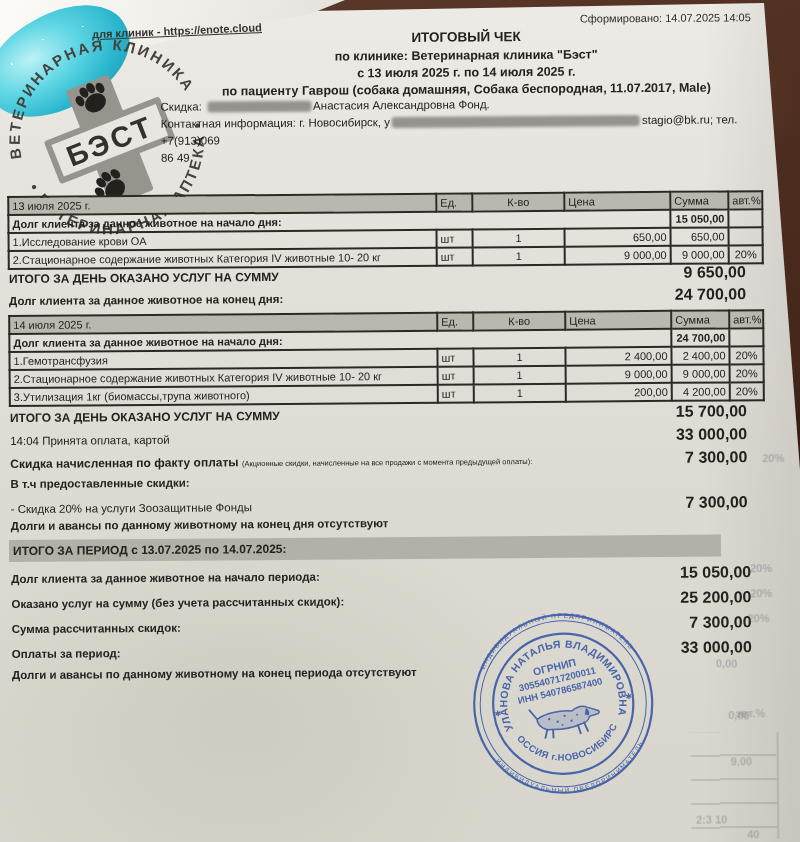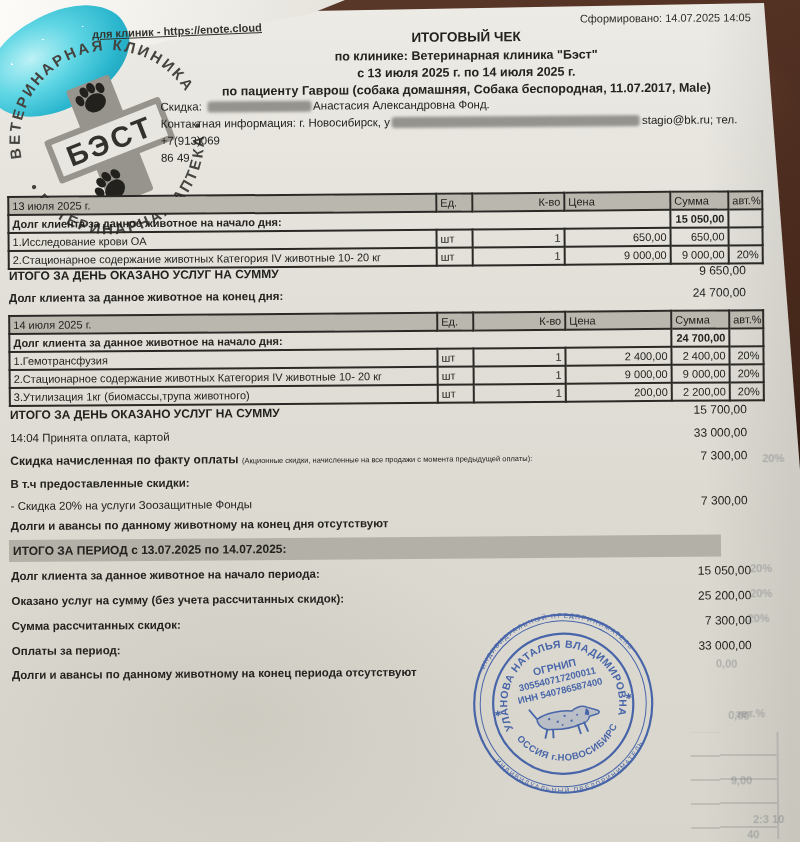--- a/index.html
+++ b/index.html
@@ -56,25 +56,25 @@
   .redact{display:inline-block;height:11px;border-radius:3px;background:#95938e;filter:blur(1.6px);vertical-align:middle;margin:0 2px;}
   .r-name{width:104px;}
   .r-addr{width:248px;}
 
   .logo-svg{position:absolute;left:6px;top:32px;transform:rotate(-21deg);}
 
   table.rcpt{position:absolute;left:9px;border-collapse:collapse;table-layout:fixed;width:754px;font-size:11px;}
   .t1{top:193px;} .t2{top:312px;}
   table.rcpt td{border:2px solid #2a2925;padding:1px 3px;height:14px;line-height:13px;overflow:hidden;white-space:nowrap;}
   table.rcpt tr.hd td{background:#bab7af;}
-  td.c{text-align:right;} td.r{text-align:right;} .b{font-weight:700;}
+  td.c{text-align:center;} td.r{text-align:right;} .b{font-weight:700;}
 
   .flex-row{position:absolute;left:10px;width:737px;display:flex;justify-content:space-between;align-items:baseline;}
   .lbl{font-size:11.5px;} .lbl.big{font-size:12px;}
-  .val{font-size:12px;font-weight:400;white-space:nowrap;}
+  .val{font-size:16px;font-weight:700;white-space:nowrap;}
   .note-sm{font-size:7.5px;font-weight:400;}
 
   .period-band{position:absolute;left:8px;top:537px;width:712px;height:22px;background:#b3b0a8;display:flex;align-items:center;}
   .period-band span{font-size:12px;font-weight:700;padding-left:4px;}
   .p-line{width:740px;}
   .p-line .lbl{font-weight:700;font-size:11.5px;}
 
   .stamp-svg{position:absolute;left:466px;top:610px;transform:rotate(-7deg);opacity:.92;}
 
   .ghost{position:absolute;font-size:11px;font-weight:700;color:#5f666e;opacity:.35;filter:blur(.4px);white-space:nowrap;}
@@ -232,21 +232,21 @@
       <td class="c">1</td>
       <td class="r">9 000,00</td>
       <td class="r">9 000,00</td>
       <td class="c">20%</td>
     </tr>
     <tr>
       <td>3.Утилизация 1кг (биомассы,трупа животного)</td>
       <td>шт</td>
       <td class="c">1</td>
       <td class="r">200,00</td>
-      <td class="r">2 200,00</td>
+      <td class="r">4 200,00</td>
       <td class="c">20%</td>
     </tr>
   </tbody>
     </table>
 
   <div class="flex-row" style="top:405px">
     <span class="lbl big b">ИТОГО ЗА ДЕНЬ ОКАЗАНО УСЛУГ НА СУММУ</span>
     <span class="val">15 700,00</span>
   </div>
   <div class="flex-row" style="top:428px">
@@ -346,18 +346,18 @@
     </g>
   </svg>
 
   <span class="ghost" style="left:762px;top:455px">20%</span>
   <span class="ghost" style="left:749px;top:565px">20%</span>
   <span class="ghost" style="left:749px;top:590px">20%</span>
   <span class="ghost" style="left:746px;top:615px">20%</span>
   <span class="ghost" style="left:714px;top:660px;transform:rotate(2deg)">0,00</span>
   <span class="ghost" style="left:726px;top:712px;transform:rotate(3deg)">0,00</span>
   <span class="ghost" style="left:733px;top:710px">эвт.%</span>
-  <span class="ghost" style="left:728px;top:777px">9,00</span>
-  <span class="ghost" style="left:750px;top:816px">2:3 10</span>
+  <span class="ghost" style="left:728px;top:758px">9,00</span>
+  <span class="ghost" style="left:693px;top:816px">2:3 10</span>
   <span class="ghost" style="left:744px;top:831px">40</span>
   <div class="bleed-grid"></div>
 
 </div>
 
 </body></html>

